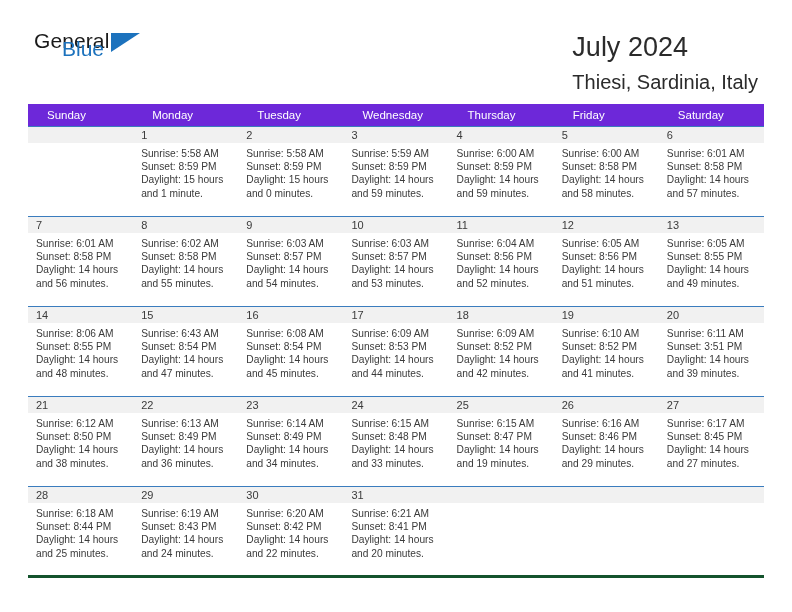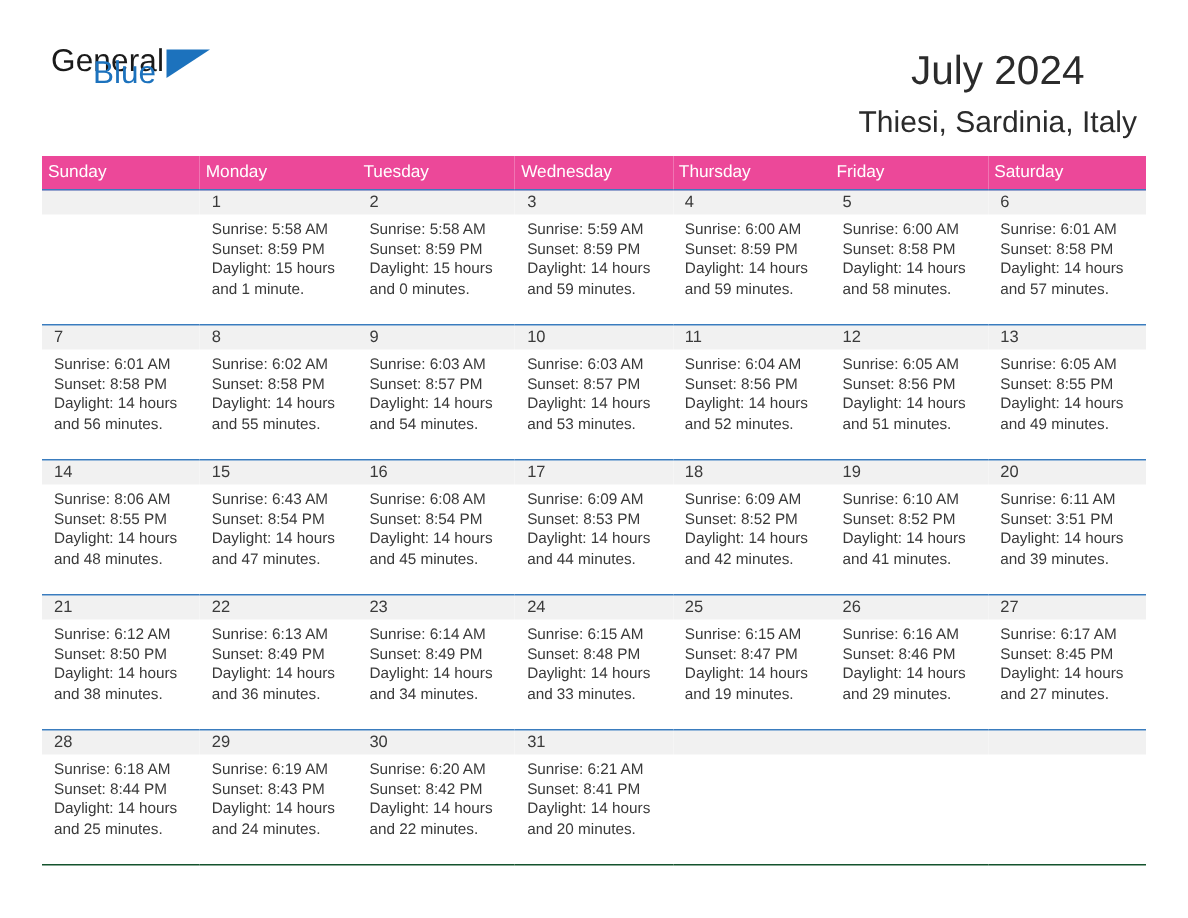--- a/index.html
+++ b/index.html
@@ -64,21 +64,21 @@
   .brand-blue {
     position: absolute;
     left: 28px;
     top: 8px;
     font-size: 21px;
     color: #1c72bd;
     font-family: "Liberation Sans", sans-serif;
   }
 
   .title-block {
-    text-align: center;
+    text-align: left;
     padding-top: 2px;
   }
   .month-title {
     font-size: 27px;
     color: #2b2b2b;
     line-height: 1.12;
     white-space: nowrap;
   }
   .location {
     font-size: 20px;
@@ -92,41 +92,41 @@
     position: absolute;
     left: 28px;
     top: 104px;
     width: 736px;
     border-collapse: collapse;
     table-layout: fixed;
   }
   .calendar col { width: 105.14px; }
 
   .calendar thead th {
-    background: #ec4899;
+    background: #6d28d9;
     color: #ffffff;
     font-size: 11.5px;
     font-weight: normal;
     text-align: left;
-    padding: 5px 0 5px 4px;
+    padding: 5px 0 5px 19px;
     height: 19px;
     box-sizing: border-box;
     border: none;
   }
 
   .week-row > td {
     vertical-align: top;
     padding: 0;
     border-top: 1px solid #3a7cbe;
     border-bottom: none;
     height: 90px;
     box-sizing: border-box;
   }
   .week-row.last > td {
-    border-bottom: 1px solid #14532d;
+    border-bottom: 3px solid #14532d;
   }
 
   .cell {
     height: 100%;
     box-sizing: border-box;
   }
   .daynum-band {
     background: #f1f1f1;
     height: 16px;
     padding: 2px 0 1px 8px;

